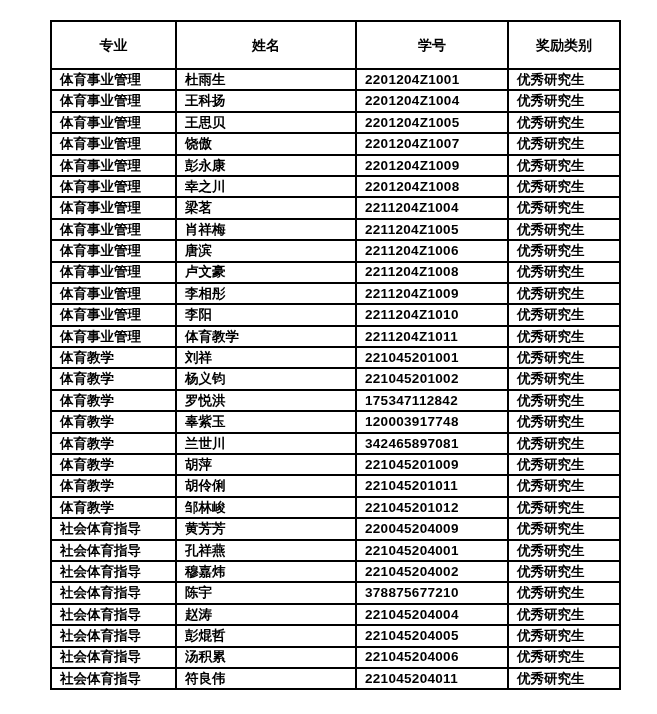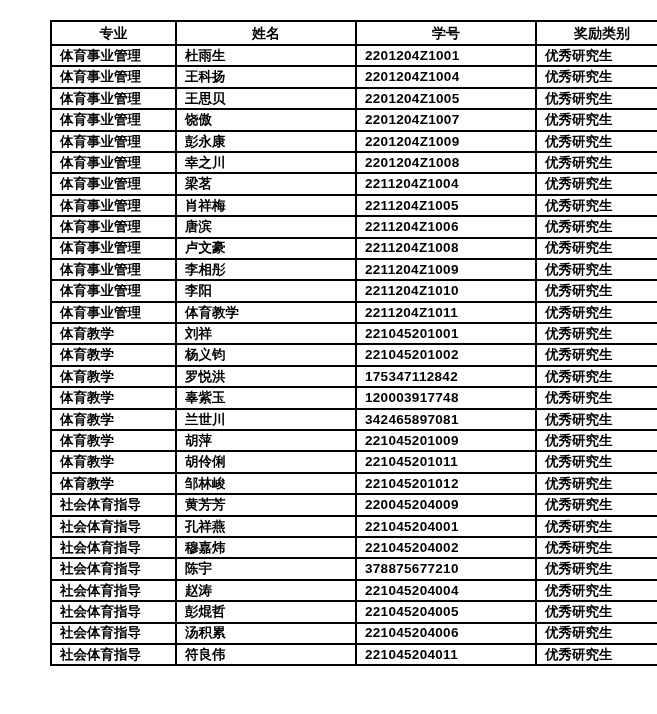--- a/index.html
+++ b/index.html
@@ -30,34 +30,34 @@
   table.roster td {
     border: 2px solid #000000;
     overflow: hidden;
     white-space: nowrap;
     box-sizing: border-box;
   }
   table.roster th {
     height: 23px;
     font-size: 14px;
     text-align: center;
-    padding: 4px;
+    padding: 16px;
     line-height: 1;
   }
   table.roster td {
     height: 21.4px;
     font-size: 13.5px;
     text-align: left;
     padding: 0 0 0 8px;
     line-height: 1;
   }
   .col-major  { width: 125px; }
   .col-name   { width: 180px; }
-  .col-student_id { width: 180px; }
-  .col-award  { width: 132px; margin-left: 40px; }
+  .col-student_id { width: 152px; }
+  .col-award  { width: 112px; margin-left: 40px; }
   td.col-student_id {
     font-family: Liberation Sans, sans-serif;
     font-size: 14.5px;
     letter-spacing: 0.3px;
   }
 </style>
 </head>
 <body>
 
 <div class="sheet">

